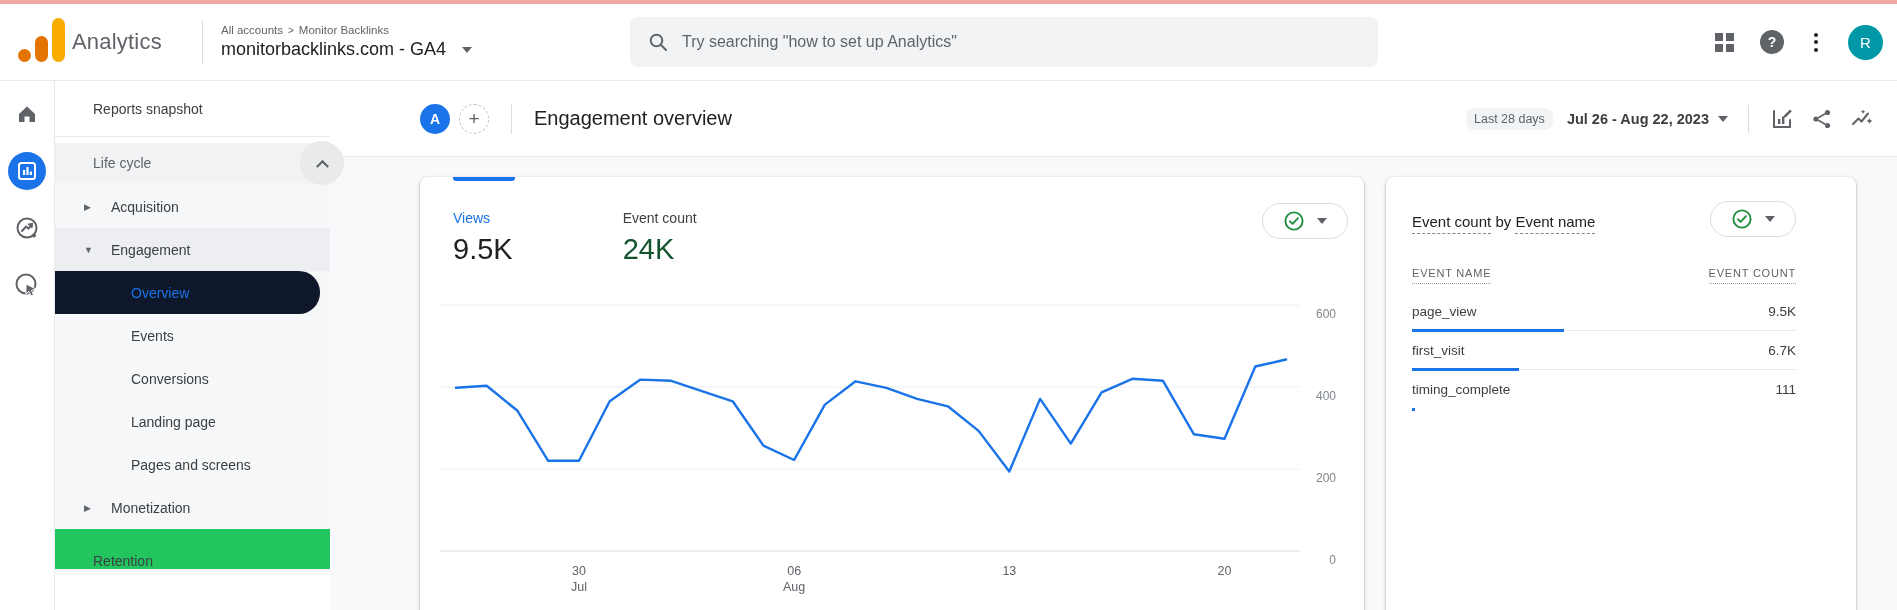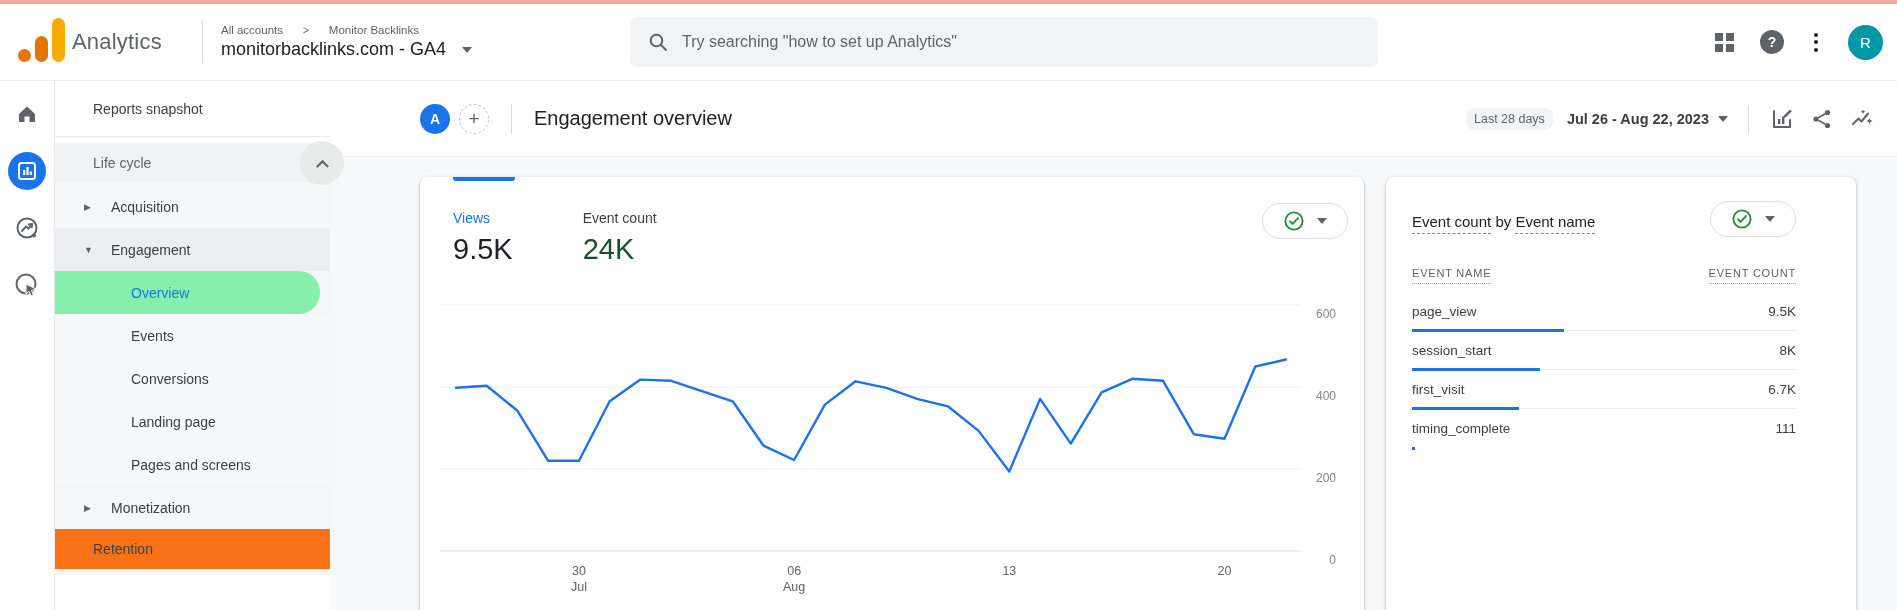--- a/index.html
+++ b/index.html
@@ -11,21 +11,21 @@
   .pink-strip { height:4px; width:100%; }
   .topbar { height:76px; display:flex; align-items:center; position:relative; background:#fff; }
   .logo-wrap { display:flex; align-items:center; padding-left:14px; width:198px; }
   .logo-mark { width:52px; height:52px; position:relative; }
   .logo-dot { position:absolute; left:4px; bottom:6px; width:13px; height:13px; border-radius:50%; background:#E37400; }
   .logo-bar-mid { position:absolute; left:21px; bottom:6px; width:13px; height:26px; border-radius:7px; background:#E37400; }
   .logo-bar-tall { position:absolute; left:38px; bottom:6px; width:13px; height:44px; border-radius:7px; background:#F9AB00; }
   .product-name { font-size:22px; color:#5f6368; margin-left:6px; letter-spacing:.2px; }
   .topbar-divider { width:1px; height:42px; background:#dadce0; margin:0 0 0 4px; }
   .account-block { padding-left:18px; }
-  .breadcrumb { font-size:11.5px; color:#5f6368; display:flex; align-items:center; gap:20px; }
+  .breadcrumb { font-size:11.5px; color:#5f6368; display:flex; align-items:center; gap:5px; }
   .breadcrumb .sep { font-size:10px; }
   .property-row { display:flex; align-items:center; gap:16px; margin-top:3px; }
   .property-name { font-size:18px; color:#202124; }
   .caret-down { width:0; height:0; border-left:5px solid transparent; border-right:5px solid transparent; border-top:6px solid #5f6368; }
   .search-box { position:absolute; left:630px; top:13px; width:748px; height:50px; background:#f1f3f4;
     border-radius:8px; display:flex; align-items:center; padding:0 18px; gap:14px; }
   .search-icon svg { display:block; }
   .search-input { border:none; outline:none; background:transparent; font-size:16px; color:#5f6368; width:600px;
     font-family:"Liberation Sans","DejaVu Sans",sans-serif; }
   .search-input::placeholder { color:#5f6368; opacity:1; }
@@ -52,21 +52,21 @@
   .lc-header { height:40px; display:flex; align-items:center; padding-left:38px; color:#5f6368; position:relative; margin-bottom:2px; background:#f1f2f4; }
   .lc-collapse { position:absolute; right:-14px; top:-2px; width:44px; height:44px; border-radius:50%; background:#e9eaea;
     display:flex; align-items:center; justify-content:center; z-index:3; }
   .chev-up { width:9px; height:9px; border-left:2px solid #5f6368; border-top:2px solid #5f6368; transform:rotate(45deg) translate(2px,2px); }
   .section-row { height:43px; display:flex; align-items:center; position:relative; }
   .section-row .tri { position:absolute; left:29px; font-size:9px; color:#5f6368; }
   .section-row .lbl { padding-left:56px; }
   .row-acquisition { background:#f6f7f8; }
   .row-engagement { background:#eceef1; }
   .sub-row { height:43px; display:flex; align-items:center; padding-left:76px; background:#f7f8f9; }
-  .sub-row.selected { background:#86efac; color:#1a73e8; border-radius:0 21px 21px 0; margin-right:10px;text-align:center; }
+  .sub-row.selected { background:#0f172a; color:#1a73e8; border-radius:0 21px 21px 0; margin-right:10px;text-align:center; }
 
   .main { flex:1; display:flex; flex-direction:column; background:#fff; min-width:0; }
   .report-header { height:76px; display:flex; align-items:center; position:relative; border-bottom:1px solid #e8eaed; }
   .variant-chip { width:30px; height:30px; border-radius:50%; background:#1a73e8; color:#fff; font-size:14px; font-weight:bold;
     display:flex; align-items:center; justify-content:center; margin-left:90px; }
   .add-comparison { width:30px; height:30px; border-radius:50%; border:1.5px dashed #bdc1c6; color:#5f6368; font-size:19px;
     display:flex; align-items:center; justify-content:center; margin-left:9px; }
   .header-vdiv { width:1px; height:30px; background:#dadce0; margin:0 22px; }
   .page-title { font-size:20px; color:#202124; }
   .header-right { position:absolute; right:22px; display:flex; align-items:center; gap:14px; }
@@ -77,21 +77,21 @@
 
   
   .canvas { flex:1; background:#f8f9fa; display:flex; gap:22px; padding:20px 0 0 90px; position:relative; overflow:hidden; }
   .card { background:#fff; border-radius:8px; box-shadow:0 1px 2px rgba(60,64,67,.3), 0 1px 3px 1px rgba(60,64,67,.15);
     position:relative; height:560px; }
   .card-main { width:944px; }
   .card-side { width:470px; }
   .tab-indicator { position:absolute; left:33px; top:0; width:62px; height:4px; background:#1a73e8; border-radius:0 0 3px 3px; }
   .ok-pill { position:absolute; top:26px; right:16px; width:86px; height:36px; border:1px solid #dadce0; border-radius:18px;
     display:flex; align-items:center; justify-content:center; gap:12px; background:#fff; }
-  .metrics { display:flex; gap:70px; padding:33px 0 0 33px; }
+  .metrics { display:flex; gap:110px; padding:33px 0 0 33px; }
   .metric-label { font-size:14px; color:#3c4043; }
   .metric-label.sel { color:#1a73e8; }
   .metric-value { font-size:29px; margin-top:7px; color:#202124; }
   .chart-wrap { position:absolute; left:20px; top:118px; }
   .chart-wrap text { font-family:"Liberation Sans","DejaVu Sans",sans-serif; }
 
   .side-pad { padding:24px 26px 0 26px; }
   .side-title-row { display:flex; align-items:flex-start; justify-content:space-between; padding-right:34px; }
   .side-title { font-size:15px; color:#202124; padding-top:12px; }
   .dashed-u { border-bottom:1px dashed #80868b; padding-bottom:3px; }
@@ -224,21 +224,21 @@
         <div class="sub-row">
           <span>Landing page</span>
         </div>
         <div class="sub-row">
           <span>Pages and screens</span>
         </div>
         <div class="section-row">
           <span class="tri">▶</span>
           <span class="lbl">Monetization</span>
         </div>
-        <div class="nav-item" style="background:#f97316;">
+        <div class="nav-item" style="background:#22c55e;align-items:flex-end;">
           <span>Retention</span>
         </div>
       </div>
     </div>
 
     <div class="main">
       <div class="report-header">
         <div class="variant-chip">A</div>
         <div class="add-comparison">+</div>
         <div class="header-vdiv"></div>
@@ -338,25 +338,20 @@
                 <span>EVENT NAME</span>
                 <span>EVENT COUNT</span>
               </div>
               <div id="event-rows">
                   <div class="erow">
                     <span class="ename">page_view</span>
                     <span class="ecount">9.5K</span>
                     <i class="ebar" style="width: 39.5833%;"></i>
                   </div>
                   <div class="erow">
-                    <span class="ename">session_start</span>
-                    <span class="ecount">8K</span>
-                    <i class="ebar" style="width: 33.3333%;"></i>
-                  </div>
-                  <div class="erow">
                     <span class="ename">first_visit</span>
                     <span class="ecount">6.7K</span>
                     <i class="ebar" style="width: 27.9167%;"></i>
                   </div>
                   <div class="erow" style="border-bottom: none; text-align: center;">
                     <span class="ename">timing_complete</span>
                     <span class="ecount">111</span>
                     <i class="ebar" style="width: 0.8%;"></i>
                   </div>
                 </div>

